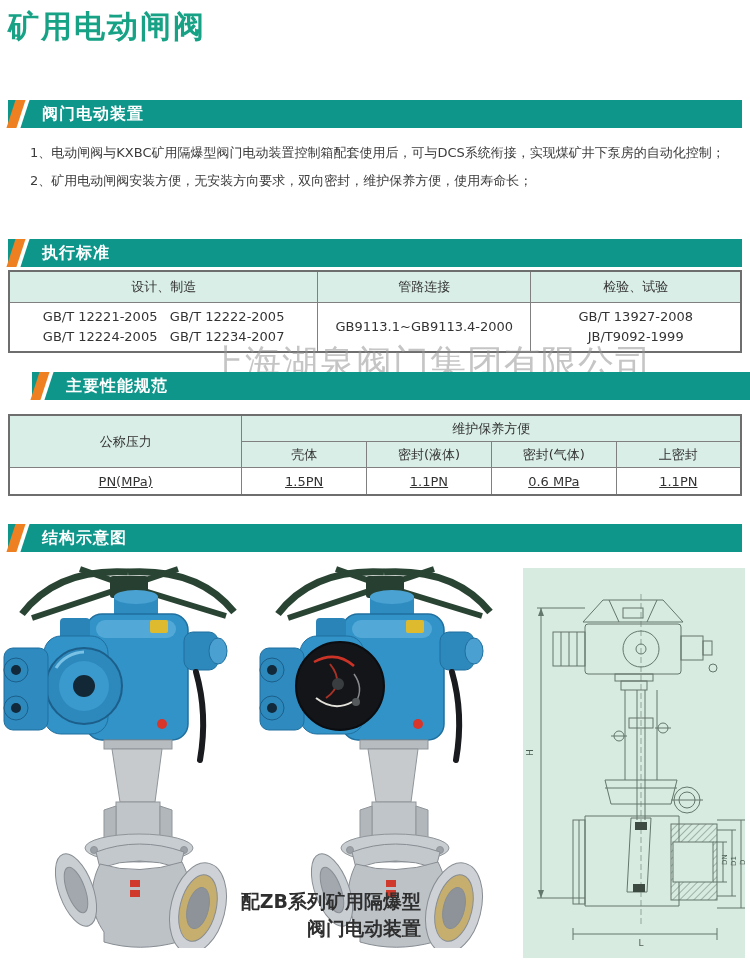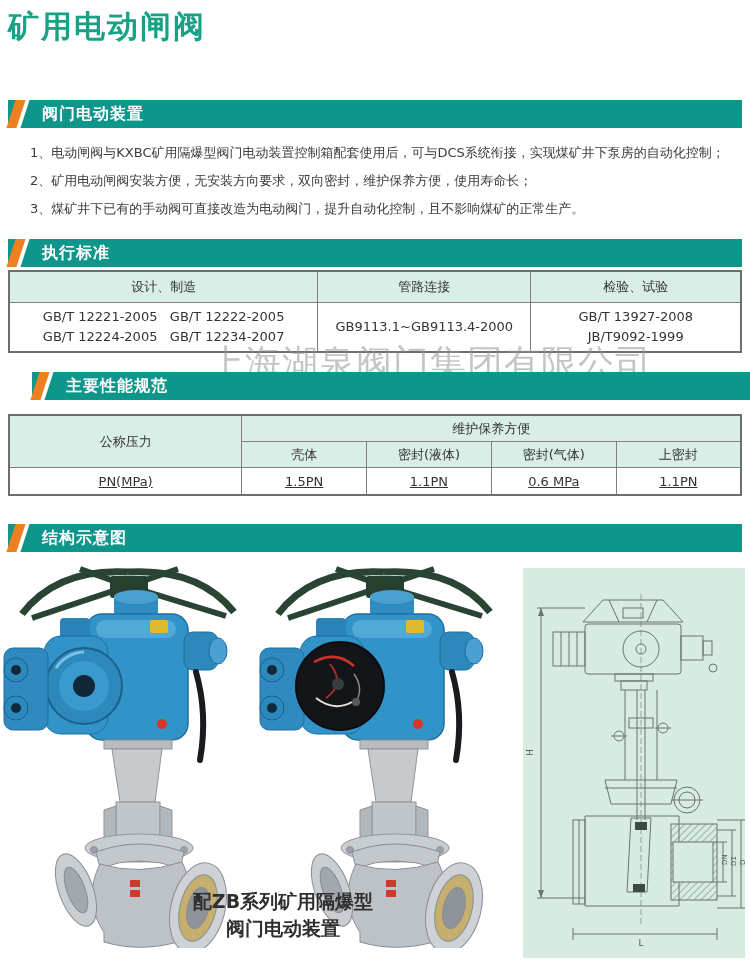--- a/index.html
+++ b/index.html
@@ -28,42 +28,41 @@
   table.tbl th{background:#d9eee6;}
   table.std{top:270px;} .std th{height:30px;} .std td{height:48px;line-height:20px;}
   table.perf{top:414px;} .perf th{height:25px;} .perf td{height:26px;text-decoration:underline;}
   .pre{white-space:pre-wrap;}
   
   .watermark{position:absolute;left:166px;top:339px;font-size:36px;white-space:nowrap;
              color:rgba(150,150,150,0.55);letter-spacing:1px;z-index:2;margin-left:42px;}
   
   .photo{position:absolute;top:556px;z-index:1;}
   #photo1{left:2px;} #photo2{left:258px;}
-  .caption{position:absolute;left:158px;top:888px;width:250px;text-align:center;
+  .caption{position:absolute;left:171px;top:888px;width:250px;text-align:right;
            font-size:19px;font-weight:bold;color:#2f2f2f;line-height:27px;z-index:4;}
   .diagram-panel{position:absolute;left:523px;top:568px;width:222px;height:390px;
                  background:#d8ebe0;z-index:1;}
 </style>
 </head>
 <body>
 
 <div class="page">
 
   <h1 class="title">矿用电动闸阀</h1>
 
   <div class="bar" id="bar-features">
     <span class="stripe"></span>
     <span class="stripe-gap"></span>
     <span class="label">阀门电动装置</span>
   </div>
 
   <div class="features">
     <div>1、电动闸阀与KXBC矿用隔爆型阀门电动装置控制箱配套使用后，可与DCS系统衔接，实现煤矿井下泵房的自动化控制；</div>
     <div>2、矿用电动闸阀安装方便，无安装方向要求，双向密封，维护保养方便，使用寿命长；</div>
-    <div>3、煤矿井下已有的手动阀可直接改造为电动阀门，提升自动化控制，且不影响煤矿的正常生产。</div>
   </div>
 
   <div class="bar" id="bar-standards">
     <span class="stripe"></span>
     <span class="stripe-gap"></span>
     <span class="label">执行标准</span>
   </div>
 
   <table class="tbl std">
     <tbody>

